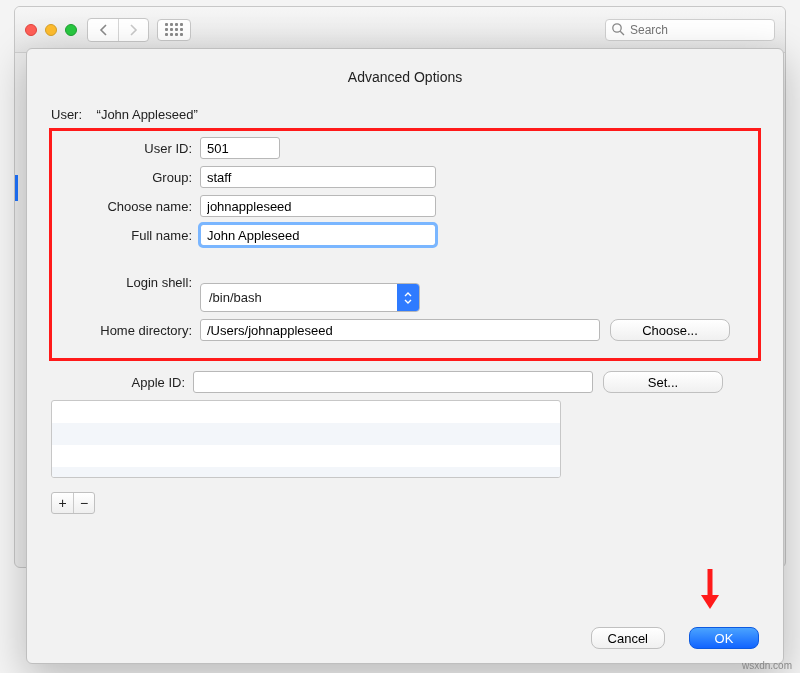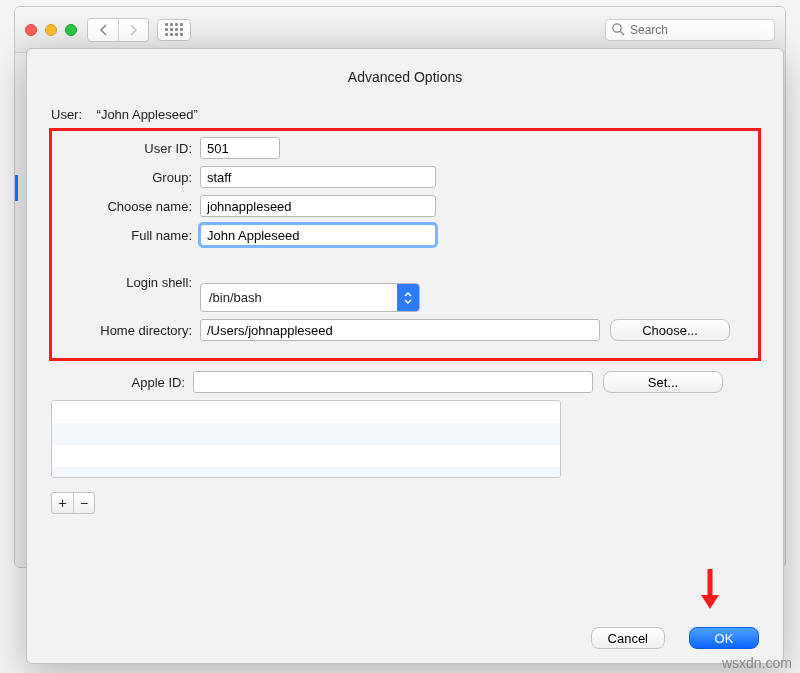--- a/index.html
+++ b/index.html
@@ -59,21 +59,21 @@
   .listbox { width:510px; height:78px; border:1px solid #c7c7c7; background:#fff; border-radius:3px;
     overflow:hidden; }
   .listbox .stripe { height:22px; } .listbox .stripe:nth-child(even){background:#f3f6fa;}
   .addremove{ display:flex; border:1px solid #c0c0c0; border-radius:3px; background:linear-gradient(#fff,#efefef);
     overflow:hidden; width:44px; height:22px; margin-top:4px;}
   .addremove > div{width:22px;display:flex;align-items:center;justify-content:center;font-size:14px;}
   .addremove > div + div{border-left:1px solid #c9c9c9;}
   .footer { position:absolute; right:24px; bottom:14px; display:flex; gap:24px; }
   .btn-default { background:linear-gradient(#4aa3ff,#1164ff); color:#fff; border:1px solid #0d5ae0; }
   .arrow { position:absolute; right:60px; bottom:52px; }
-  .watermark { position:absolute; right:8px; bottom:2px; font-size:14px; color:#888; font-family:Arial;}
+  .watermark { position:absolute; right:8px; bottom:2px; font-size:10px; color:#888; font-family:Arial;}
 </style>
 </head>
 <body>
 
 <div class="window">
   <div class="titlebar">
     <div class="traffic">
       <div class="dot red"></div>
       <div class="dot yel"></div>
       <div class="dot grn"></div>

